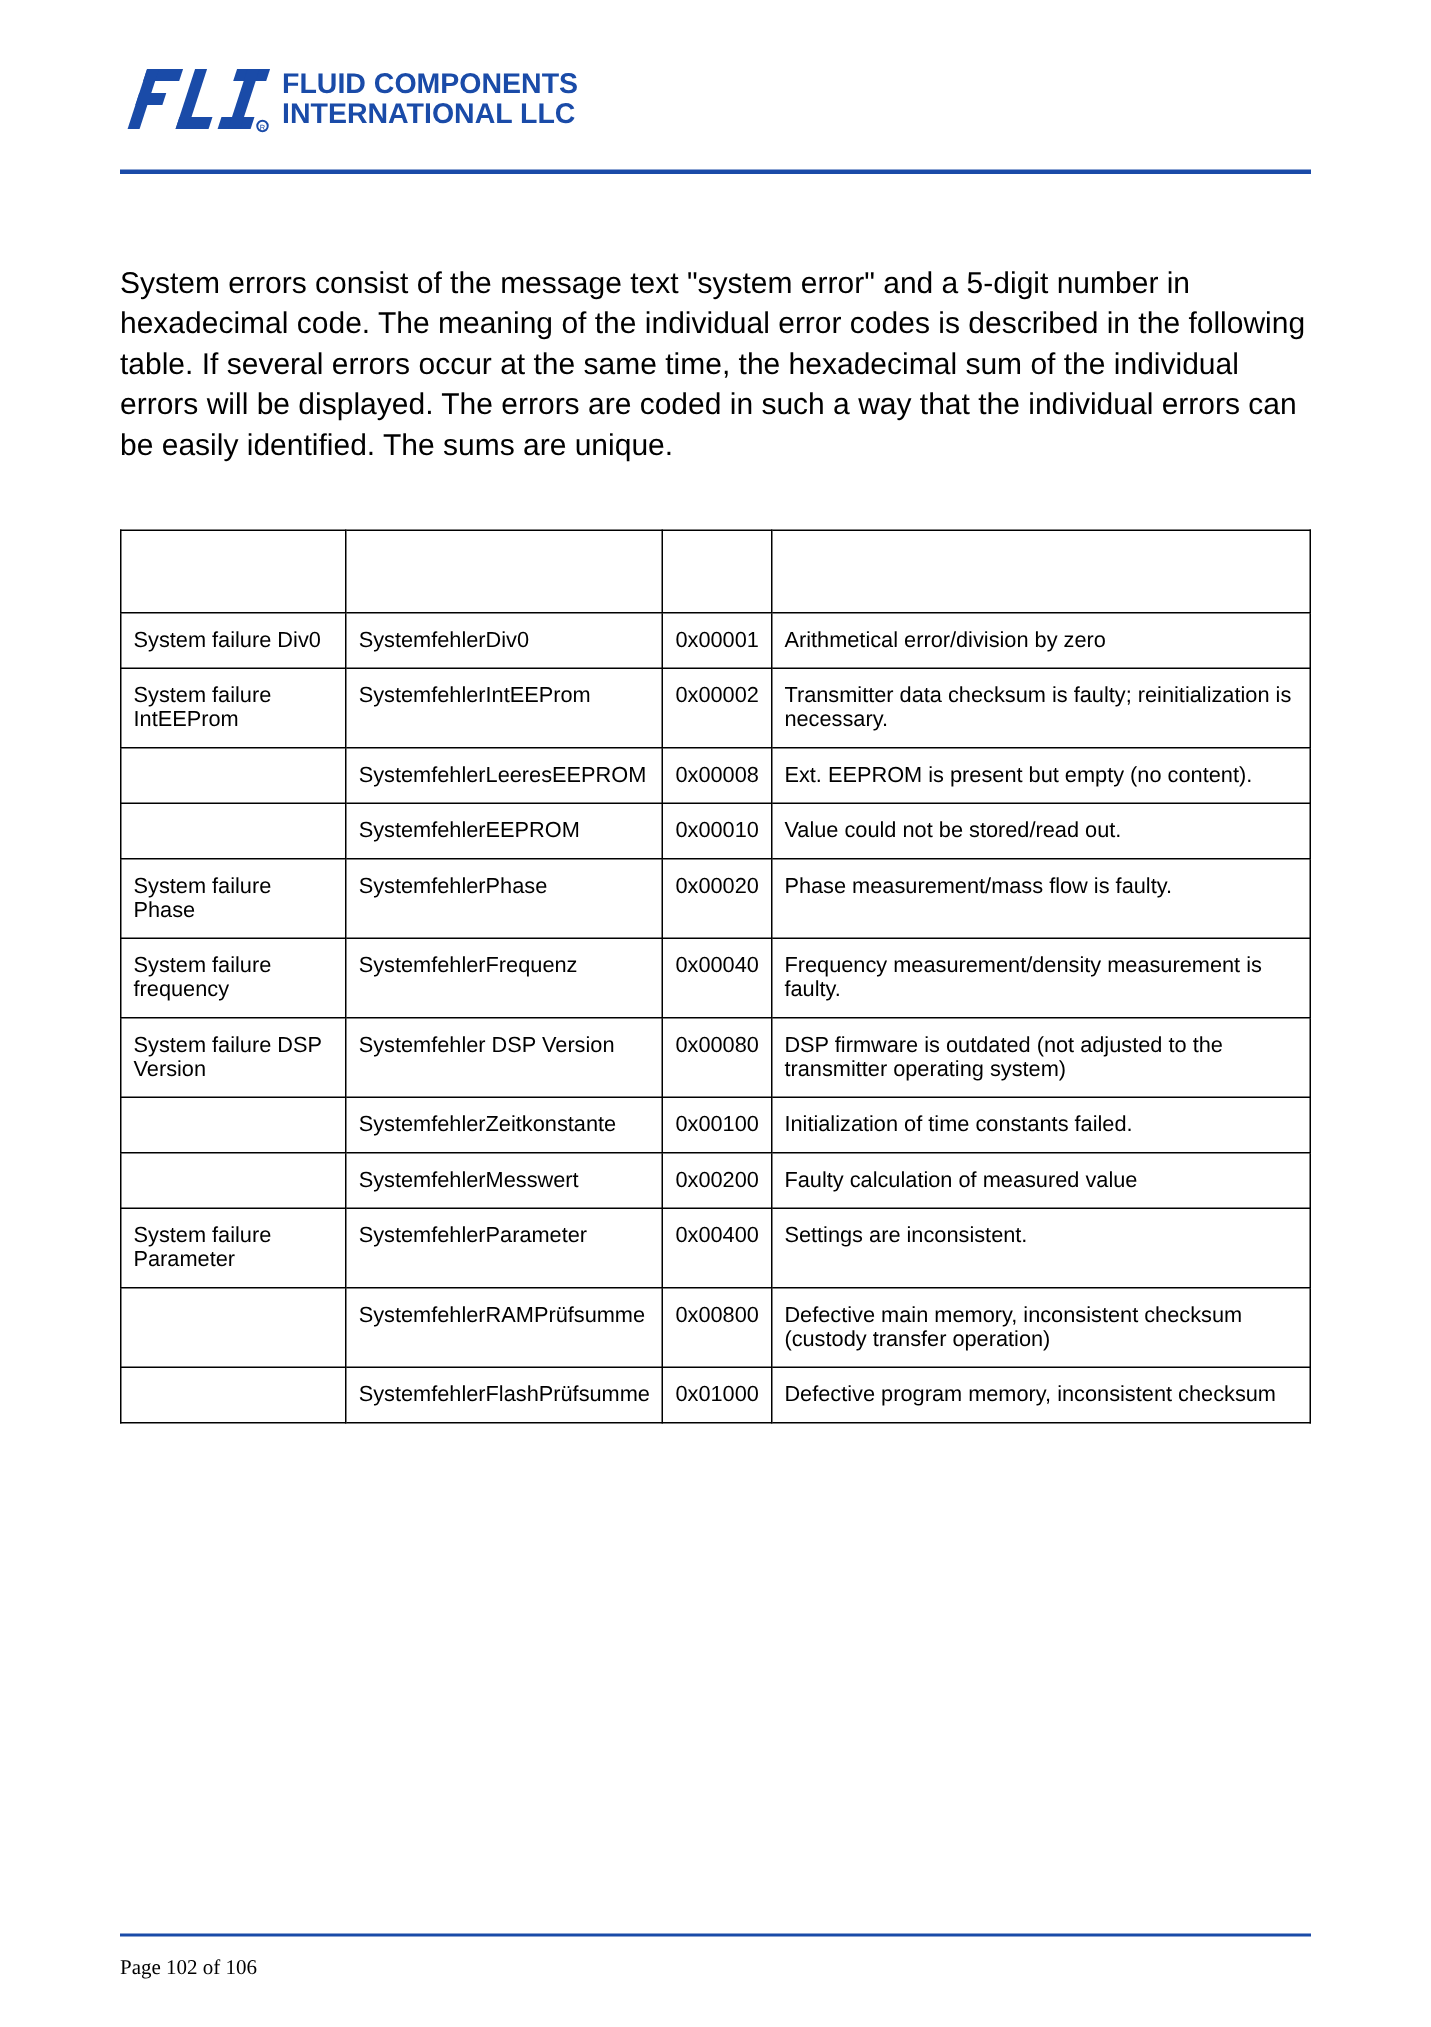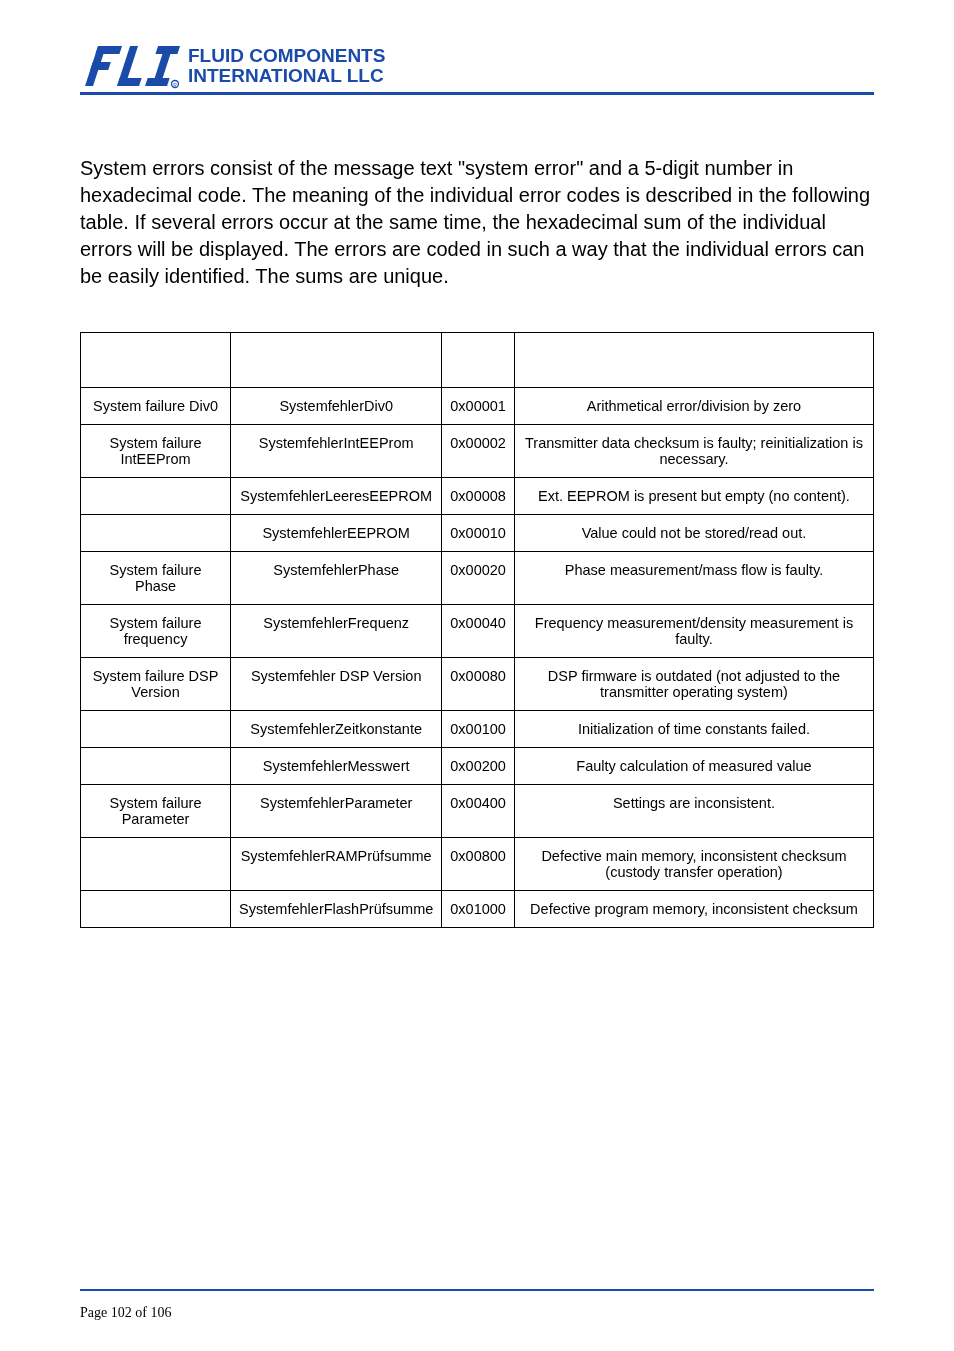--- a/index.html
+++ b/index.html
@@ -8,21 +8,21 @@
     background: #fff;
     width: 954px;
     height: 1351px;
     padding: 40px 80px 40px 80px;
     position: relative;
     color: #000;
   }
   .header {
     display: flex;
     align-items: flex-end;
-    margin-bottom: 0;
+    margin-bottom: 21px;
   }
   .logo-svg {
     display: block;
   }
   .header-underline {
     height: 3px;
     background: #1a4ba8;
     margin-bottom: 60px;
   }
   .intro {
@@ -31,21 +31,21 @@
     margin-bottom: 42px;
   }
   table {
     width: 100%;
     border-collapse: collapse;
     font-size: 14.5px;
   }
   th, td {
     border: 1px solid #000;
     padding: 10px 8px;
-    text-align: center;
+    text-align: left;
     vertical-align: top;
   }
   tr.header-row td {
     height: 55px;
   }
   .footer-line {
     position: absolute;
     bottom: 60px;
     left: 80px;
     right: 80px;

